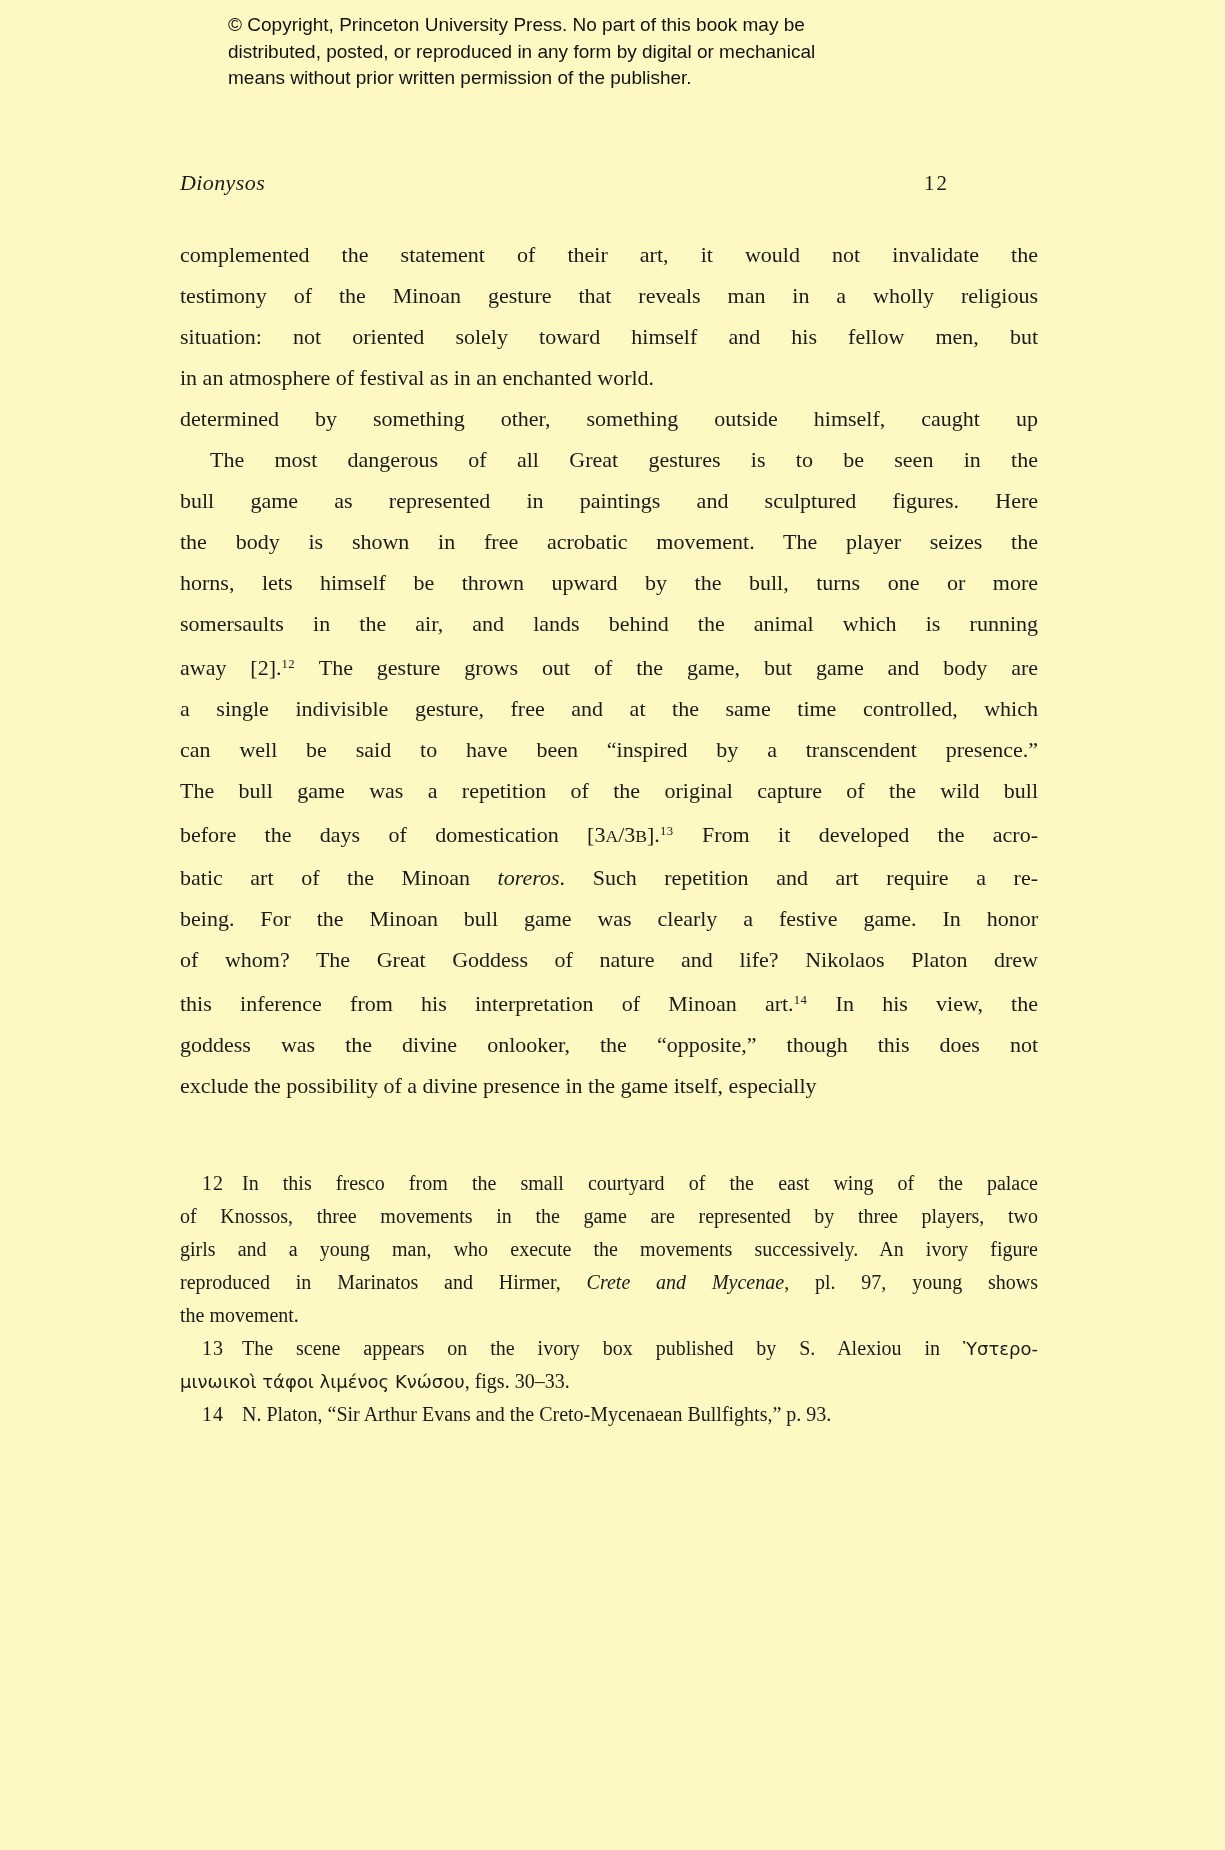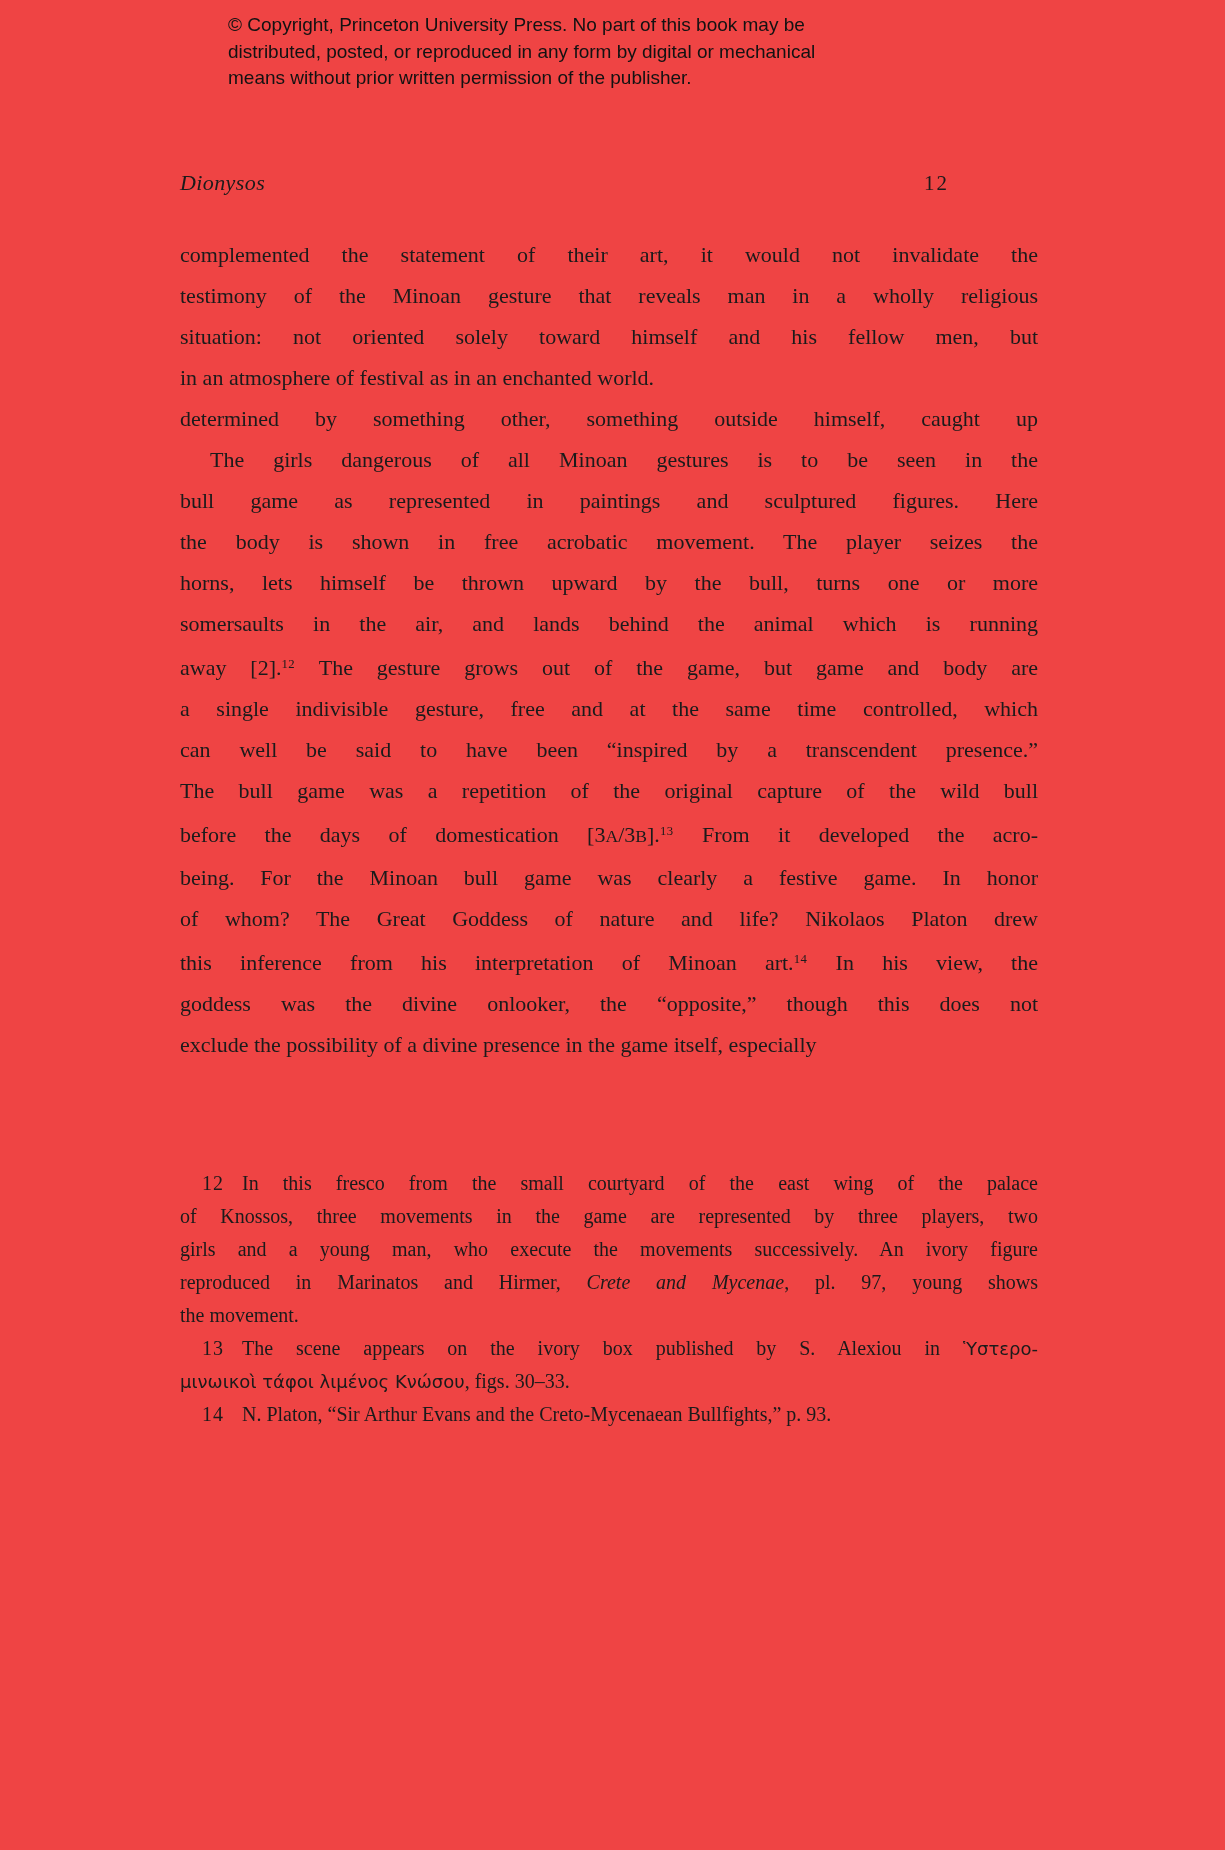--- a/index.html
+++ b/index.html
@@ -1,21 +1,21 @@
 <!DOCTYPE html>
 <html><head>
 <meta charset="utf-8">
 <title>Book Page</title>
 <style>
   html, body { margin: 0; padding: 0; background: #ffffff; }
   .page {
     position: relative;
     width: 1225px;
     height: 1850px;
-    background: #ef4444;
+    background: #fef9c3;
     font-family: "Liberation Serif", "DejaVu Serif", serif;
     color: #1b1b1b;
     overflow: hidden;
   }
   .copyright {
     position: absolute;
     left: 228px;
     top: 12px;
     width: 720px;
     font-family: "Liberation Sans", sans-serif;
@@ -98,30 +98,31 @@
 
   <div class="body-text">
       <div>
         <div class="line just"><span>complemented the statement of their art, it would not invalidate the</span></div>
         <div class="line just"><span>testimony of the Minoan gesture that reveals man in a wholly religious</span></div>
         <div class="line just"><span>situation: not oriented solely toward himself and his fellow men, but</span></div>
         <div class="line"><span>in an atmosphere of festival as in an enchanted world.</span></div>
         <div class="line just"><span>determined by something other, something outside himself, caught up</span></div>
       </div>
       <div>
-        <div class="line just" style="text-indent: 30px;"><span>The girls dangerous of all Minoan gestures is to be seen in the</span></div>
+        <div class="line just" style="text-indent: 30px;"><span>The most dangerous of all Great gestures is to be seen in the</span></div>
         <div class="line just"><span>bull game as represented in paintings and sculptured figures. Here</span></div>
         <div class="line just"><span>the body is shown in free acrobatic movement. The player seizes the</span></div>
         <div class="line just"><span>horns, lets himself be thrown upward by the bull, turns one or more</span></div>
         <div class="line just"><span>somersaults in the air, and lands behind the animal which is running</span></div>
         <div class="line just"><span>away [2].</span><span class="seg-sup">12</span><span> The gesture grows out of the game, but game and body are</span></div>
         <div class="line just"><span>a single indivisible gesture, free and at the same time controlled, which</span></div>
         <div class="line just"><span>can well be said to have been “inspired by a transcendent presence.”</span></div>
         <div class="line just"><span>The bull game was a repetition of the original capture of the wild bull</span></div>
         <div class="line just"><span>before the days of domestication [3</span><span class="seg-sc">A</span><span>/3</span><span class="seg-sc">B</span><span>].</span><span class="seg-sup">13</span><span> From it developed the acro-</span></div>
+        <div class="line just"><span>batic art of the Minoan </span><span class="seg-italic">toreros</span><span>. Such repetition and art require a re-</span></div>
         <div class="line just"><span>being. For the Minoan bull game was clearly a festive game. In honor</span></div>
         <div class="line just"><span>of whom? The Great Goddess of nature and life? Nikolaos Platon drew</span></div>
         <div class="line just"><span>this inference from his interpretation of Minoan art.</span><span class="seg-sup">14</span><span> In his view, the</span></div>
         <div class="line just"><span>goddess was the divine onlooker, the “opposite,” though this does not</span></div>
         <div class="line"><span>exclude the possibility of a divine presence in the game itself, especially</span></div>
       </div>
     </div>
 
   <div class="footnotes">
       <div>

